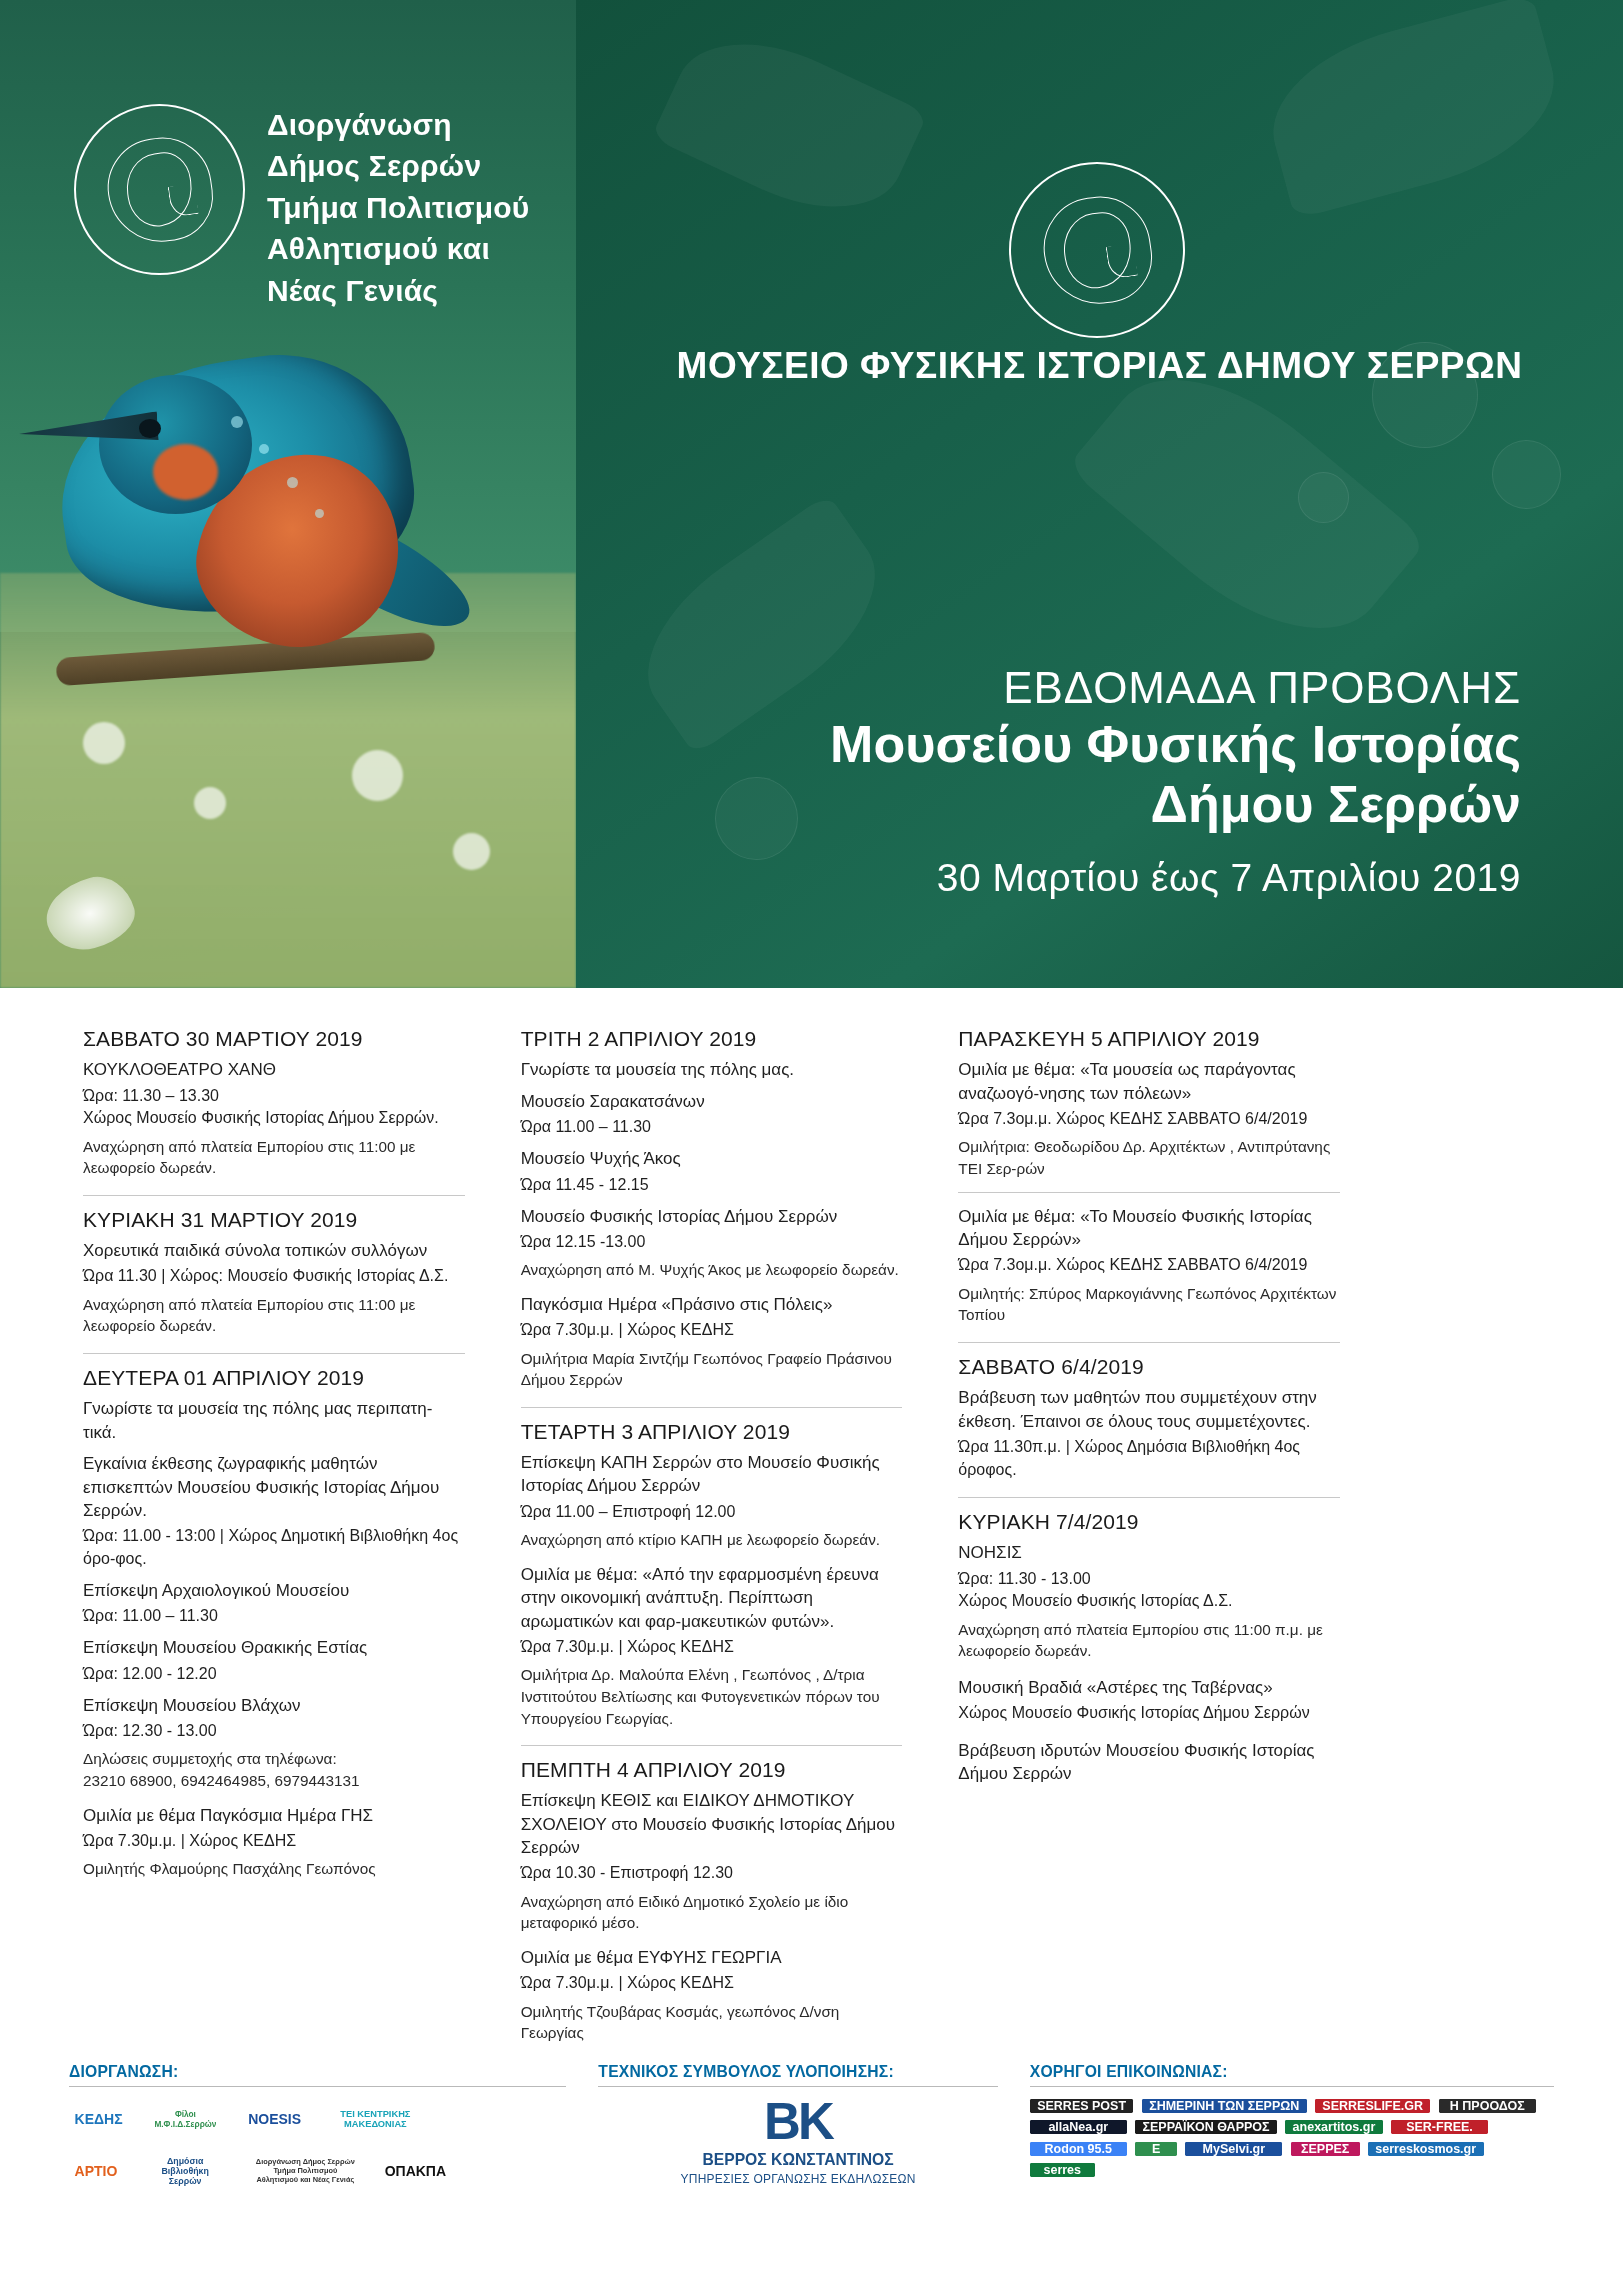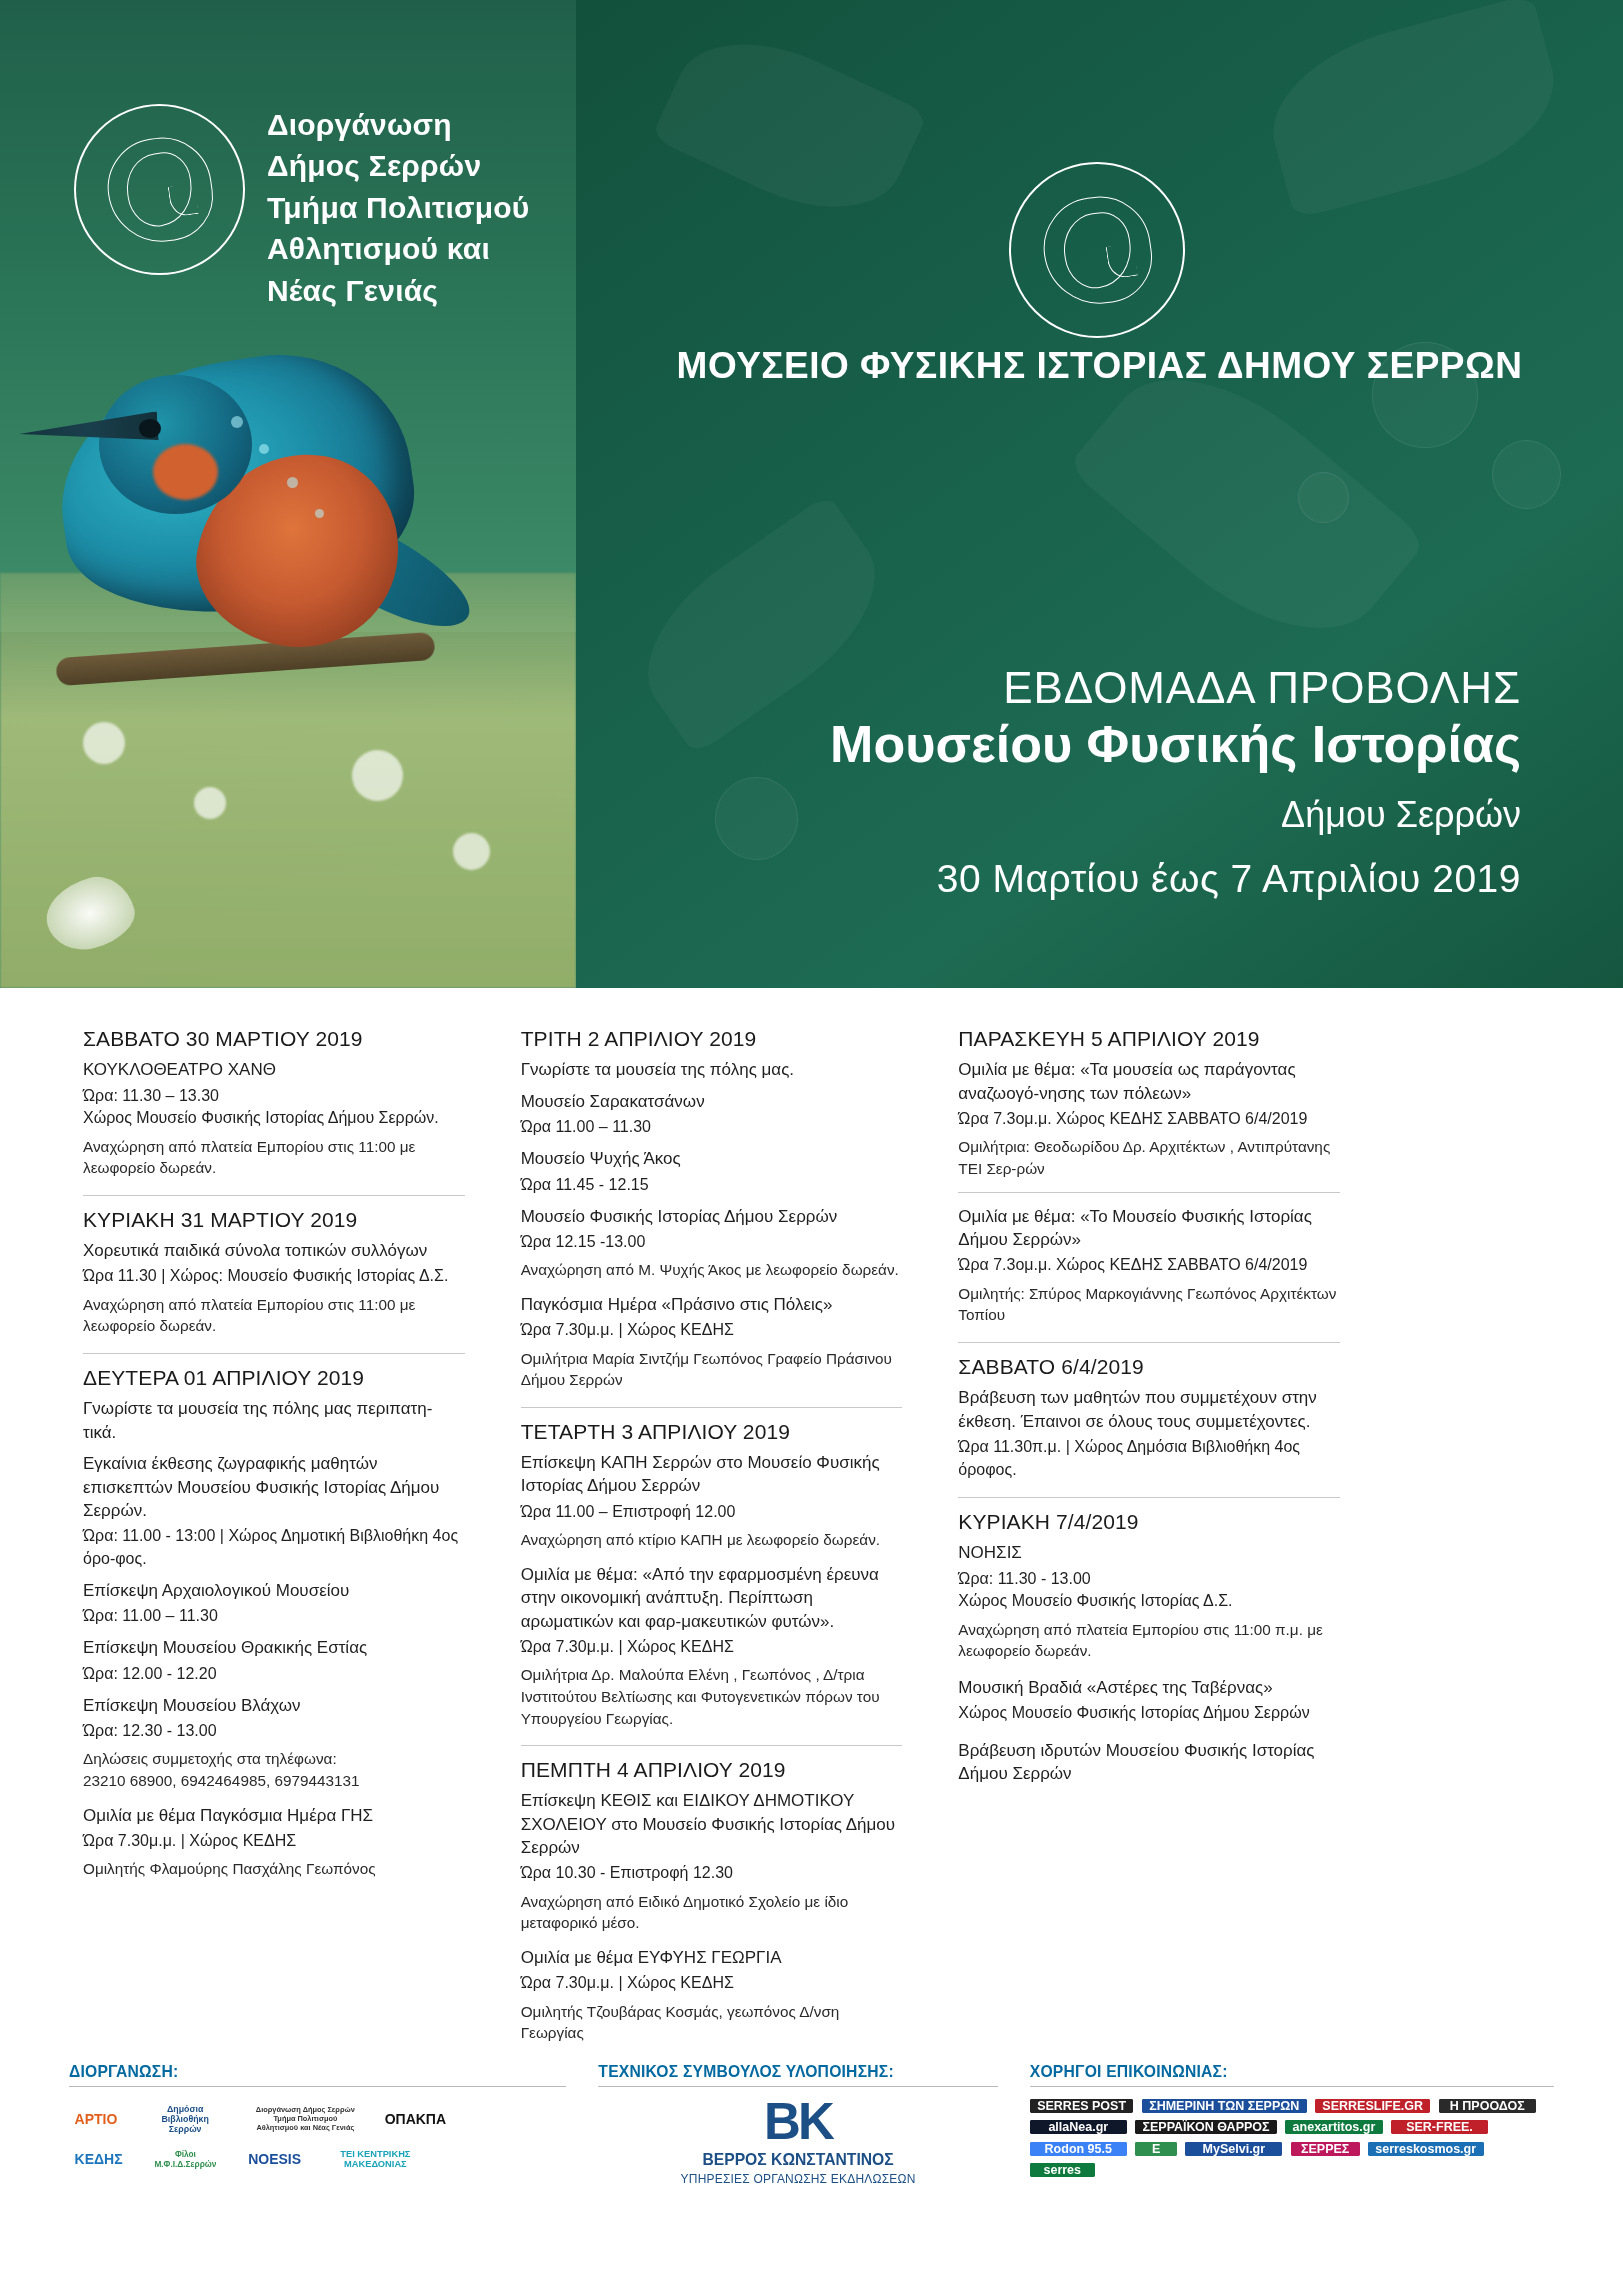--- a/index.html
+++ b/index.html
@@ -111,21 +111,21 @@
   .org-text { color: #fff; line-height: 1.38; font-size: 30px; font-weight: 700; letter-spacing: 0.2px; }
   .org-text div { white-space: nowrap; }
 
   .museum-title {
     position: absolute; left: 576px; top: 345px; width: 1047px; text-align: center;
     color: #fff; font-size: 37px; font-weight: 700; letter-spacing: 0.5px;
   }
   .headline { position: absolute; right: 102px; top: 662px; text-align: right; color: #fff; }
   .headline .l1 { font-size: 44px; font-weight: 400; letter-spacing: 0.9px; line-height: 1.18; }
   .headline .l2 { font-size: 52px; font-weight: 700; line-height: 1.16; }
-  .headline .l3 { font-size: 36px; font-weight: 400; line-height: 1.16; margin-top: 20px; }
+  .headline .l3 { font-size: 52px; font-weight: 700; line-height: 1.16; }
   .headline .dates { font-size: 39px; font-weight: 400; margin-top: 21px; letter-spacing: 0.5px; }
 
   
   .program { position: absolute; left: 0; top: 988px; width: 1423px; height: 1064px; padding: 39px 83px 0 83px; }
   .cols { display: flex; gap: 56px; }
   .col { width: 449px; }
   .day-title { font-size: 21px; font-weight: 400; color: #1a1a1a; margin: 0 0 7.4px 0; letter-spacing: 0.1px; }
   .day-block { margin-bottom: 15.7px; }
   .sub { font-size: 17px; color: #1f1f1f; line-height: 1.38; margin-bottom: 2.8px; }
   .line { font-size: 16px; color: #1f1f1f; line-height: 1.42; }
@@ -334,31 +334,31 @@
 
     </div>
   </div>
 
   <div class="footer">
     <div class="footer-cols">
 
       <div class="fcol-a">
         <div class="fhead">ΔΙΟΡΓΑΝΩΣΗ:</div>
         <div class="fline"></div>
+        <div class="logos">
+          <div class="logo-chip" style="color:#1c75bc;">ΚΕΔΗΣ</div>
+          <div class="logo-chip" style="color:#2f8f4e;font-size:8.3px;max-width:83px;white-space:normal;text-align:center;">Φίλοι Μ.Φ.Ι.Δ.Σερρών</div>
+          <div class="logo-chip" style="color:#1b4f9c;">NOESIS</div>
+          <div class="logo-chip" style="color:#19a3b8;font-size:9.3px;max-width:106px;white-space:normal;text-align:center;">ΤΕΙ ΚΕΝΤΡΙΚΗΣ ΜΑΚΕΔΟΝΙΑΣ</div>
+        </div>
         <div class="logos" style="margin-top:12px;">
           <div class="logo-chip" style="color:#e2601d;">ΑΡΤΙΟ</div>
           <div class="logo-chip" style="color:#1c4f86;font-size:8.8px;max-width:93px;white-space:normal;text-align:center;">Δημόσια Βιβλιοθήκη Σερρών</div>
           <div class="logo-chip" style="color:#333;font-size:7.4px;max-width:116px;white-space:normal;text-align:center;">Διοργάνωση Δήμος Σερρών Τμήμα Πολιτισμού Αθλητισμού και Νέας Γενιάς</div>
           <div class="logo-chip" style="color:#111;">ΟΠΑΚΠΑ</div>
-        </div>
-        <div class="logos">
-          <div class="logo-chip" style="color:#1c75bc;">ΚΕΔΗΣ</div>
-          <div class="logo-chip" style="color:#2f8f4e;font-size:8.3px;max-width:83px;white-space:normal;text-align:center;">Φίλοι Μ.Φ.Ι.Δ.Σερρών</div>
-          <div class="logo-chip" style="color:#1b4f9c;">NOESIS</div>
-          <div class="logo-chip" style="color:#19a3b8;font-size:9.3px;max-width:106px;white-space:normal;text-align:center;">ΤΕΙ ΚΕΝΤΡΙΚΗΣ ΜΑΚΕΔΟΝΙΑΣ</div>
         </div>
       </div>
 
       <div class="fcol-b">
         <div class="fhead">ΤΕΧΝΙΚΟΣ ΣΥΜΒΟΥΛΟΣ ΥΛΟΠΟΙΗΣΗΣ:</div>
         <div class="fline"></div>
         <div class="vk-logo">BK</div>
         <div class="vk-name">ΒΕΡΡΟΣ ΚΩΝΣΤΑΝΤΙΝΟΣ</div>
         <div class="vk-sub">ΥΠΗΡΕΣΙΕΣ ΟΡΓΑΝΩΣΗΣ ΕΚΔΗΛΩΣΕΩΝ</div>
       </div>

